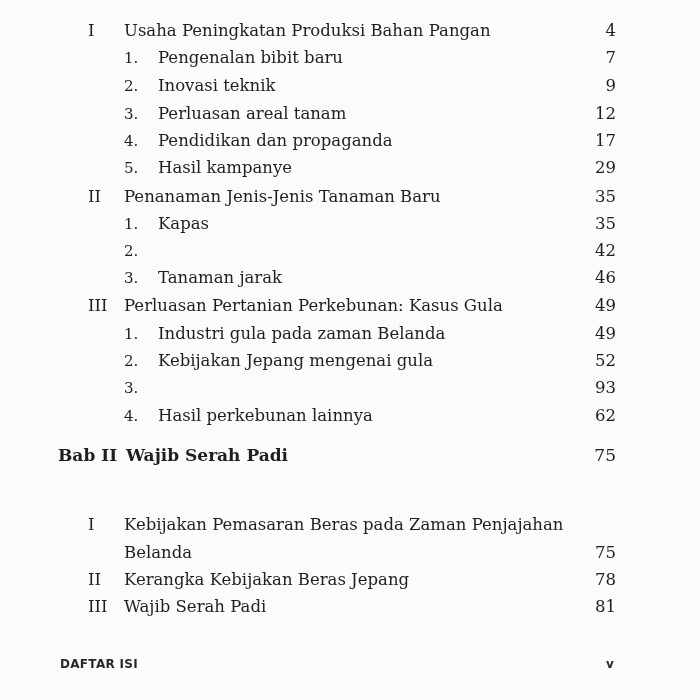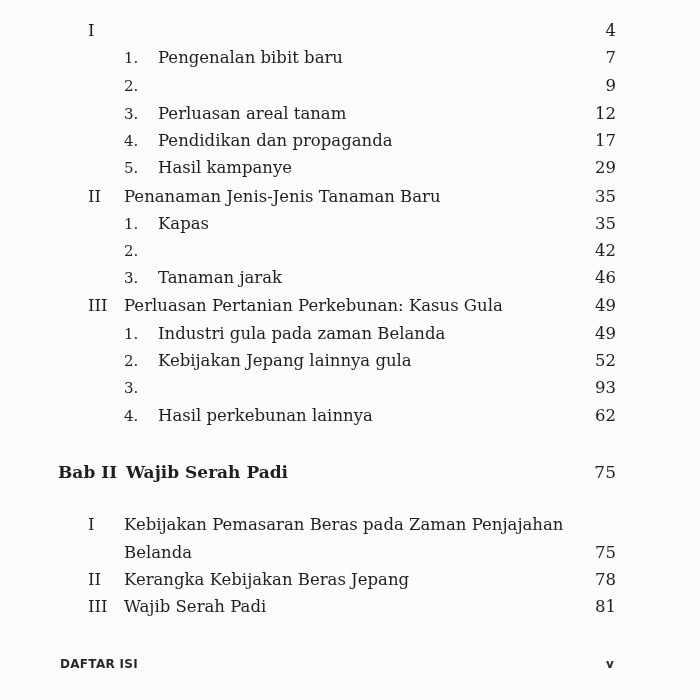--- a/index.html
+++ b/index.html
@@ -38,29 +38,31 @@
   .footer .left { position: absolute; left: 60px; }
   .footer .right { position: absolute; right: 86px; }
 </style>
 </head>
 <body>
 
 <div class="page">
 
   <div class="row roman" style="top:18px">
     <span class="num">I</span>
+    <span class="title">Usaha Peningkatan Produksi Bahan Pangan</span>
     <span class="pg">4</span>
   </div>
   <div class="row sub" style="top:45px">
     <span class="num">1.</span>
     <span class="title">Pengenalan bibit baru</span>
     <span class="pg">7</span>
   </div>
   <div class="row sub" style="top:73px">
     <span class="num">2.</span>
+    <span class="title">Inovasi teknik</span>
     <span class="pg">9</span>
   </div>
   <div class="row sub" style="top:101px">
     <span class="num">3.</span>
     <span class="title">Perluasan areal tanam</span>
     <span class="pg">12</span>
   </div>
   <div class="row sub" style="top:128px">
     <span class="num">4.</span>
     <span class="title">Pendidikan dan propaganda</span>
@@ -97,34 +99,34 @@
     <span class="title">Perluasan Pertanian Perkebunan: Kasus Gula</span>
     <span class="pg">49</span>
   </div>
   <div class="row sub" style="top:321px">
     <span class="num">1.</span>
     <span class="title">Industri gula pada zaman Belanda</span>
     <span class="pg">49</span>
   </div>
   <div class="row sub" style="top:348px">
     <span class="num">2.</span>
-    <span class="title">Kebijakan Jepang lainnya gula</span>
+    <span class="title">Kebijakan Jepang mengenai gula</span>
     <span class="pg">52</span>
   </div>
   <div class="row sub" style="top:375px">
     <span class="num">3.</span>
     <span class="pg">93</span>
   </div>
   <div class="row sub" style="top:403px">
     <span class="num">4.</span>
     <span class="title">Hasil perkebunan lainnya</span>
     <span class="pg">62</span>
   </div>
 
-  <div class="row chapter" style="top:459px">
+  <div class="row chapter" style="top:442px">
     <span class="num">Bab II</span>
     <span class="title">Wajib Serah Padi</span>
     <span class="pg" style="font-weight:normal">75</span>
   </div>
 
   <div class="row roman" style="top:512px">
     <span class="num">I</span>
     <span class="title">Kebijakan Pemasaran Beras pada Zaman Penjajahan</span>
   </div>
   <div class="row roman" style="top:540px">

